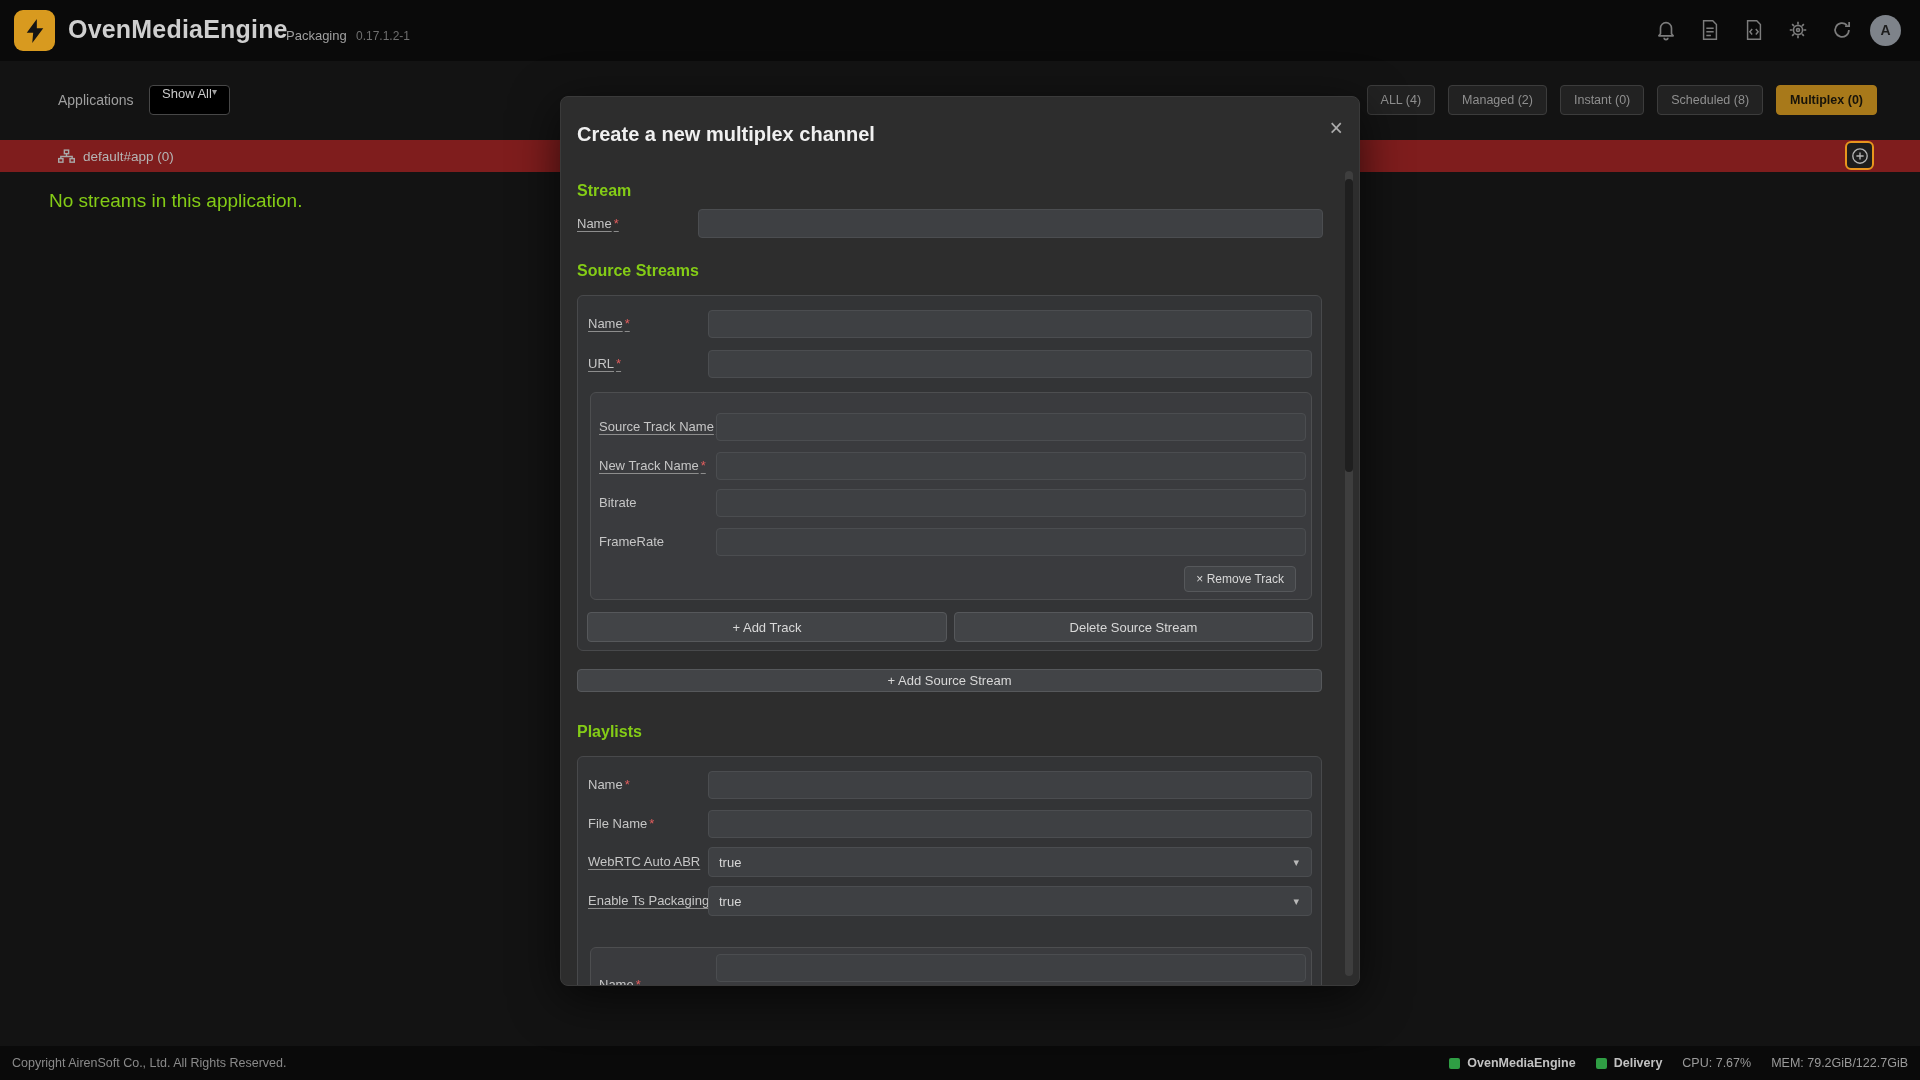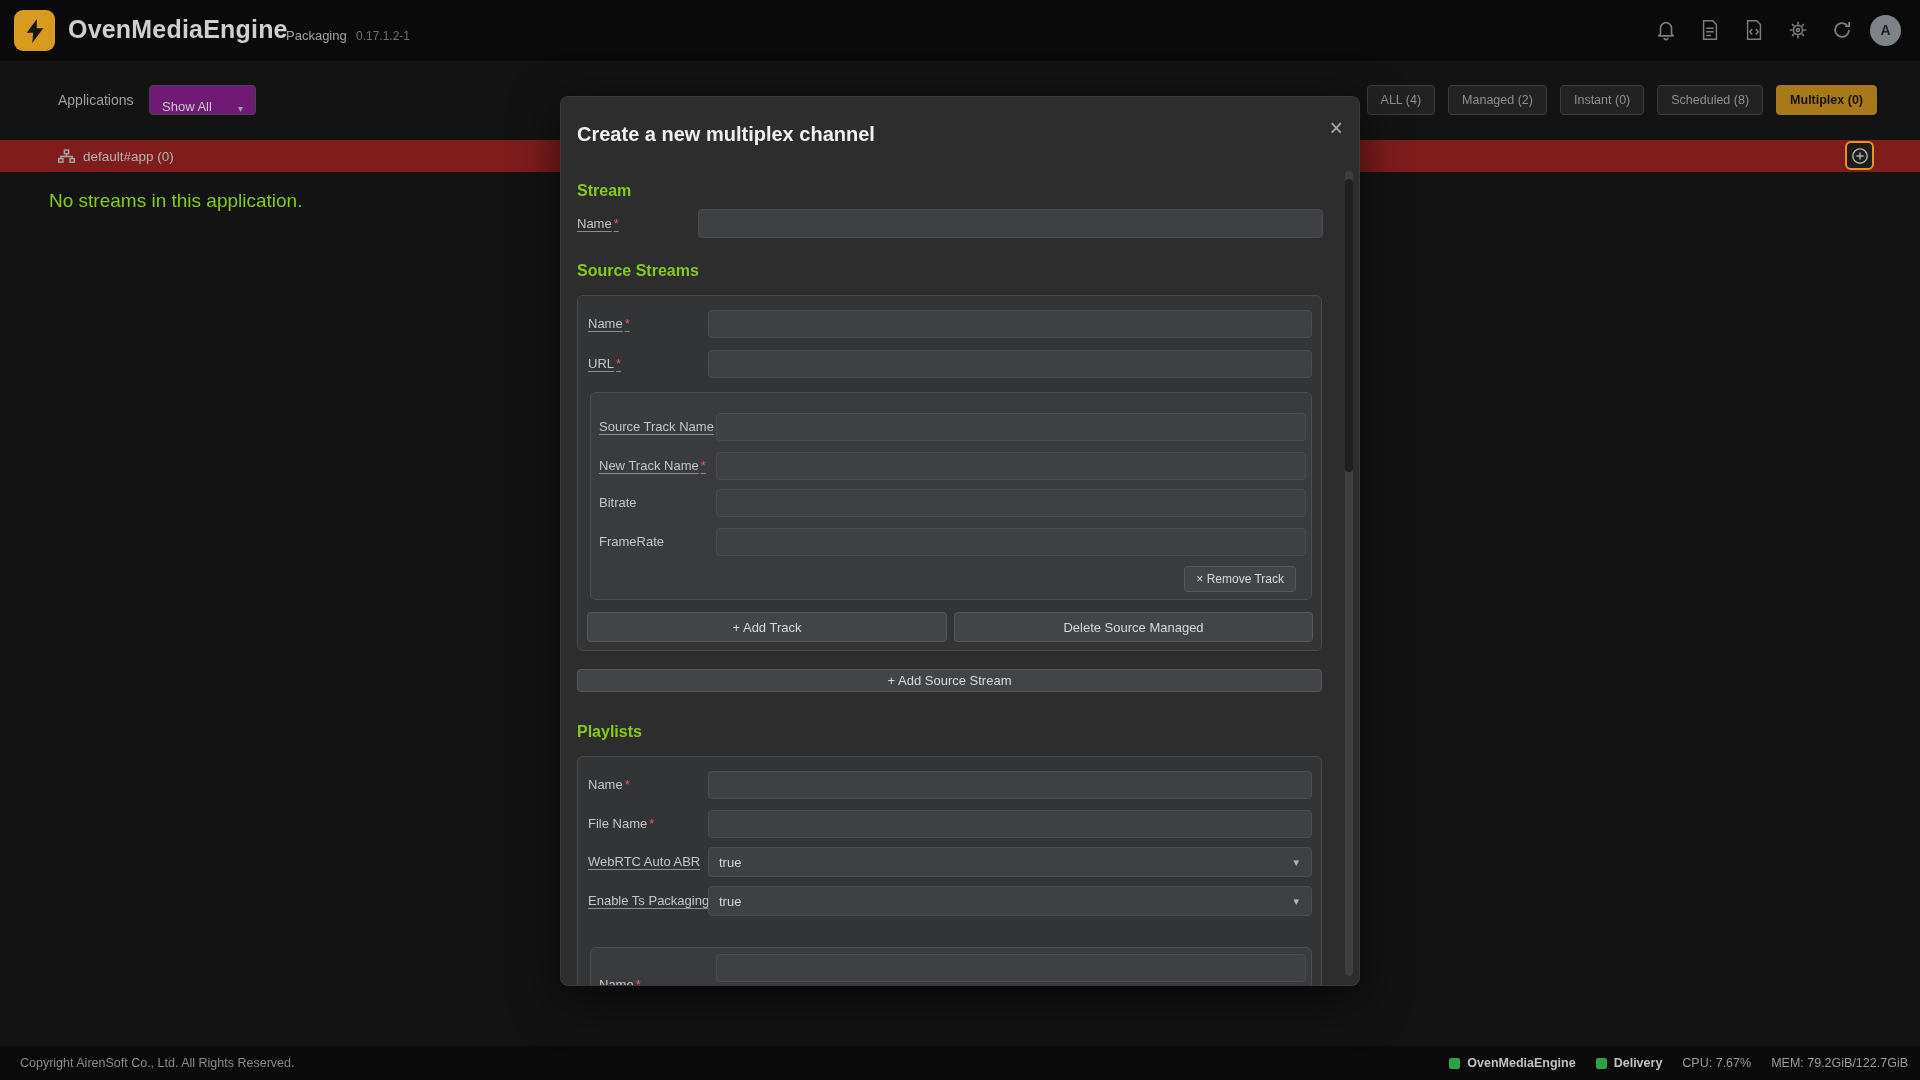--- a/index.html
+++ b/index.html
@@ -15,41 +15,41 @@
   .edition { position: absolute; left: 286px; top: 28px; font-size: 13px; color: #a0a0a0; }
   .version { position: absolute; left: 356px; top: 29px; font-size: 12px; color: #6f6f6f; }
   .header-icons { position: absolute; right: 19px; top: 14px; display: flex; gap: 12px; align-items: center; }
   .hicon { width: 32px; height: 32px; display: flex; align-items: center; justify-content: center; cursor: pointer; }
   .avatar { width: 31px; height: 31px; border-radius: 50%; background: #7e838a; color: #1e1e1e;
     font-size: 14px; font-weight: 700; display: flex; align-items: center; justify-content: center; }
 
   
   .applications-label { position: absolute; left: 58px; top: 92px; font-size: 14px; color: #9f9f9f; }
   .show-all-btn { position: absolute; left: 149px; top: 85px; height: 30px; padding: 0 12px;
-    background: #701a75; border: 1px solid #474747; border-radius: 4px; color: #c9c9c9; font-size: 13px;
-    display: flex; align-items: flex-end; gap: 26px; cursor: pointer; }
+    background: #000000; border: 1px solid #474747; border-radius: 4px; color: #c9c9c9; font-size: 13px;
+    display: flex; align-items: flex-start; gap: 0; cursor: pointer; }
   .caret { font-size: 10px; color: #9f9f9f; }
   .filter-tabs { position: absolute; right: 43px; top: 85px; display: flex; gap: 13px; }
   .ftab { height: 30px; padding: 0 13px; background: #222222; border: 1px solid #3c3c3c; border-radius: 4px;
     color: #8f8f8f; font-size: 12.5px; display: flex; align-items: center; cursor: pointer; white-space: nowrap; }
   .ftab.active { background: #a8791a; border-color: #a8791a; color: #17130a; font-weight: 700; }
 
   
   .app-row { position: absolute; left: 0; top: 140px; width: 1920px; height: 32px; background: #7f1d1d;
     display: flex; align-items: center; cursor: pointer; }
   .app-row .sitemap { margin-left: 58px; display: flex; align-items: center; }
   .app-name { margin-left: 8px; font-size: 13.5px; color: #b5b5b5; }
   .add-channel-btn { position: absolute; left: 1845px; top: 141px; width: 29px; height: 29px;
     border: 2px solid #e8951d; border-radius: 6px; background: #1d1d1d;
     display: flex; align-items: center; justify-content: center; cursor: pointer; }
   .empty-msg { position: absolute; left: 49px; top: 190px; font-size: 19px; color: #84cc16; }
 
   
   .footer { position: absolute; left: 0; bottom: 0; width: 1920px; height: 34px; background: #0a0a0a;
-    display: flex; align-items: center; padding-left: 8px; }
+    display: flex; align-items: center; }
   .copyright { margin-left: 12px; font-size: 12.5px; color: #8a8a8a; }
   .footer-right { position: absolute; right: 12px; display: flex; align-items: center; gap: 20px; }
   .svc { display: flex; align-items: center; gap: 7px; }
   .dot { width: 11px; height: 11px; border-radius: 2px; background: #2f9e44; }
   .svc-name { font-size: 12.5px; color: #c2c2c2; font-weight: 700; }
   .metric { font-size: 12.5px; color: #9a9a9a; }
 
   
   .modal { position: absolute; left: 560px; top: 96px; width: 800px; height: 890px;
     background: #2d2d2d; border: 1px solid #3a3a3a; border-radius: 8px; overflow: hidden;
@@ -198,21 +198,21 @@
         <div class="lbl u" style="left:8px; top:65px"><span>New Track Name</span><span class="req">*</span></div>
         <input class="inp" style="left: 125px; top: 59px; width: 590px; height: 28px;">
         <div class="lbl" style="left:8px; top:102px">Bitrate</div>
         <input class="inp" style="left: 125px; top: 96px; width: 590px; height: 28px;">
         <div class="lbl" style="left:8px; top:141px">FrameRate</div>
         <input class="inp" style="left: 125px; top: 135px; width: 590px; height: 28px;">
         <div class="btn" style="right:15px; top:173px; height:26px; padding:0 11px; font-size:12px">× Remove Track</div>
       </div>
 
       <div class="btn" style="left:9px; top:316px; width:360px; height:30px">+ Add Track</div>
-      <div class="btn" style="left:376px; top:316px; width:359px; height:30px">Delete Source Managed</div>
+      <div class="btn" style="left:376px; top:316px; width:359px; height:30px">Delete Source Stream</div>
     </div>
 
     <div class="btn" style="left:16px; top:572px; width:745px; height:23px">+ Add Source Stream</div>
 
     <div class="sec-h" style="top:626px">Playlists</div>
     <div class="gbox" style="left:16px; top:659px; width:745px; height:300px">
       <div class="lbl" style="left:10px; top:20px"><span>Name</span><span class="req">*</span></div>
       <input class="inp" style="left: 130px; top: 14px; width: 604px; height: 28px;">
       <div class="lbl" style="left:10px; top:59px"><span>File Name</span><span class="req">*</span></div>
       <input class="inp" style="left: 130px; top: 53px; width: 604px; height: 28px;">

